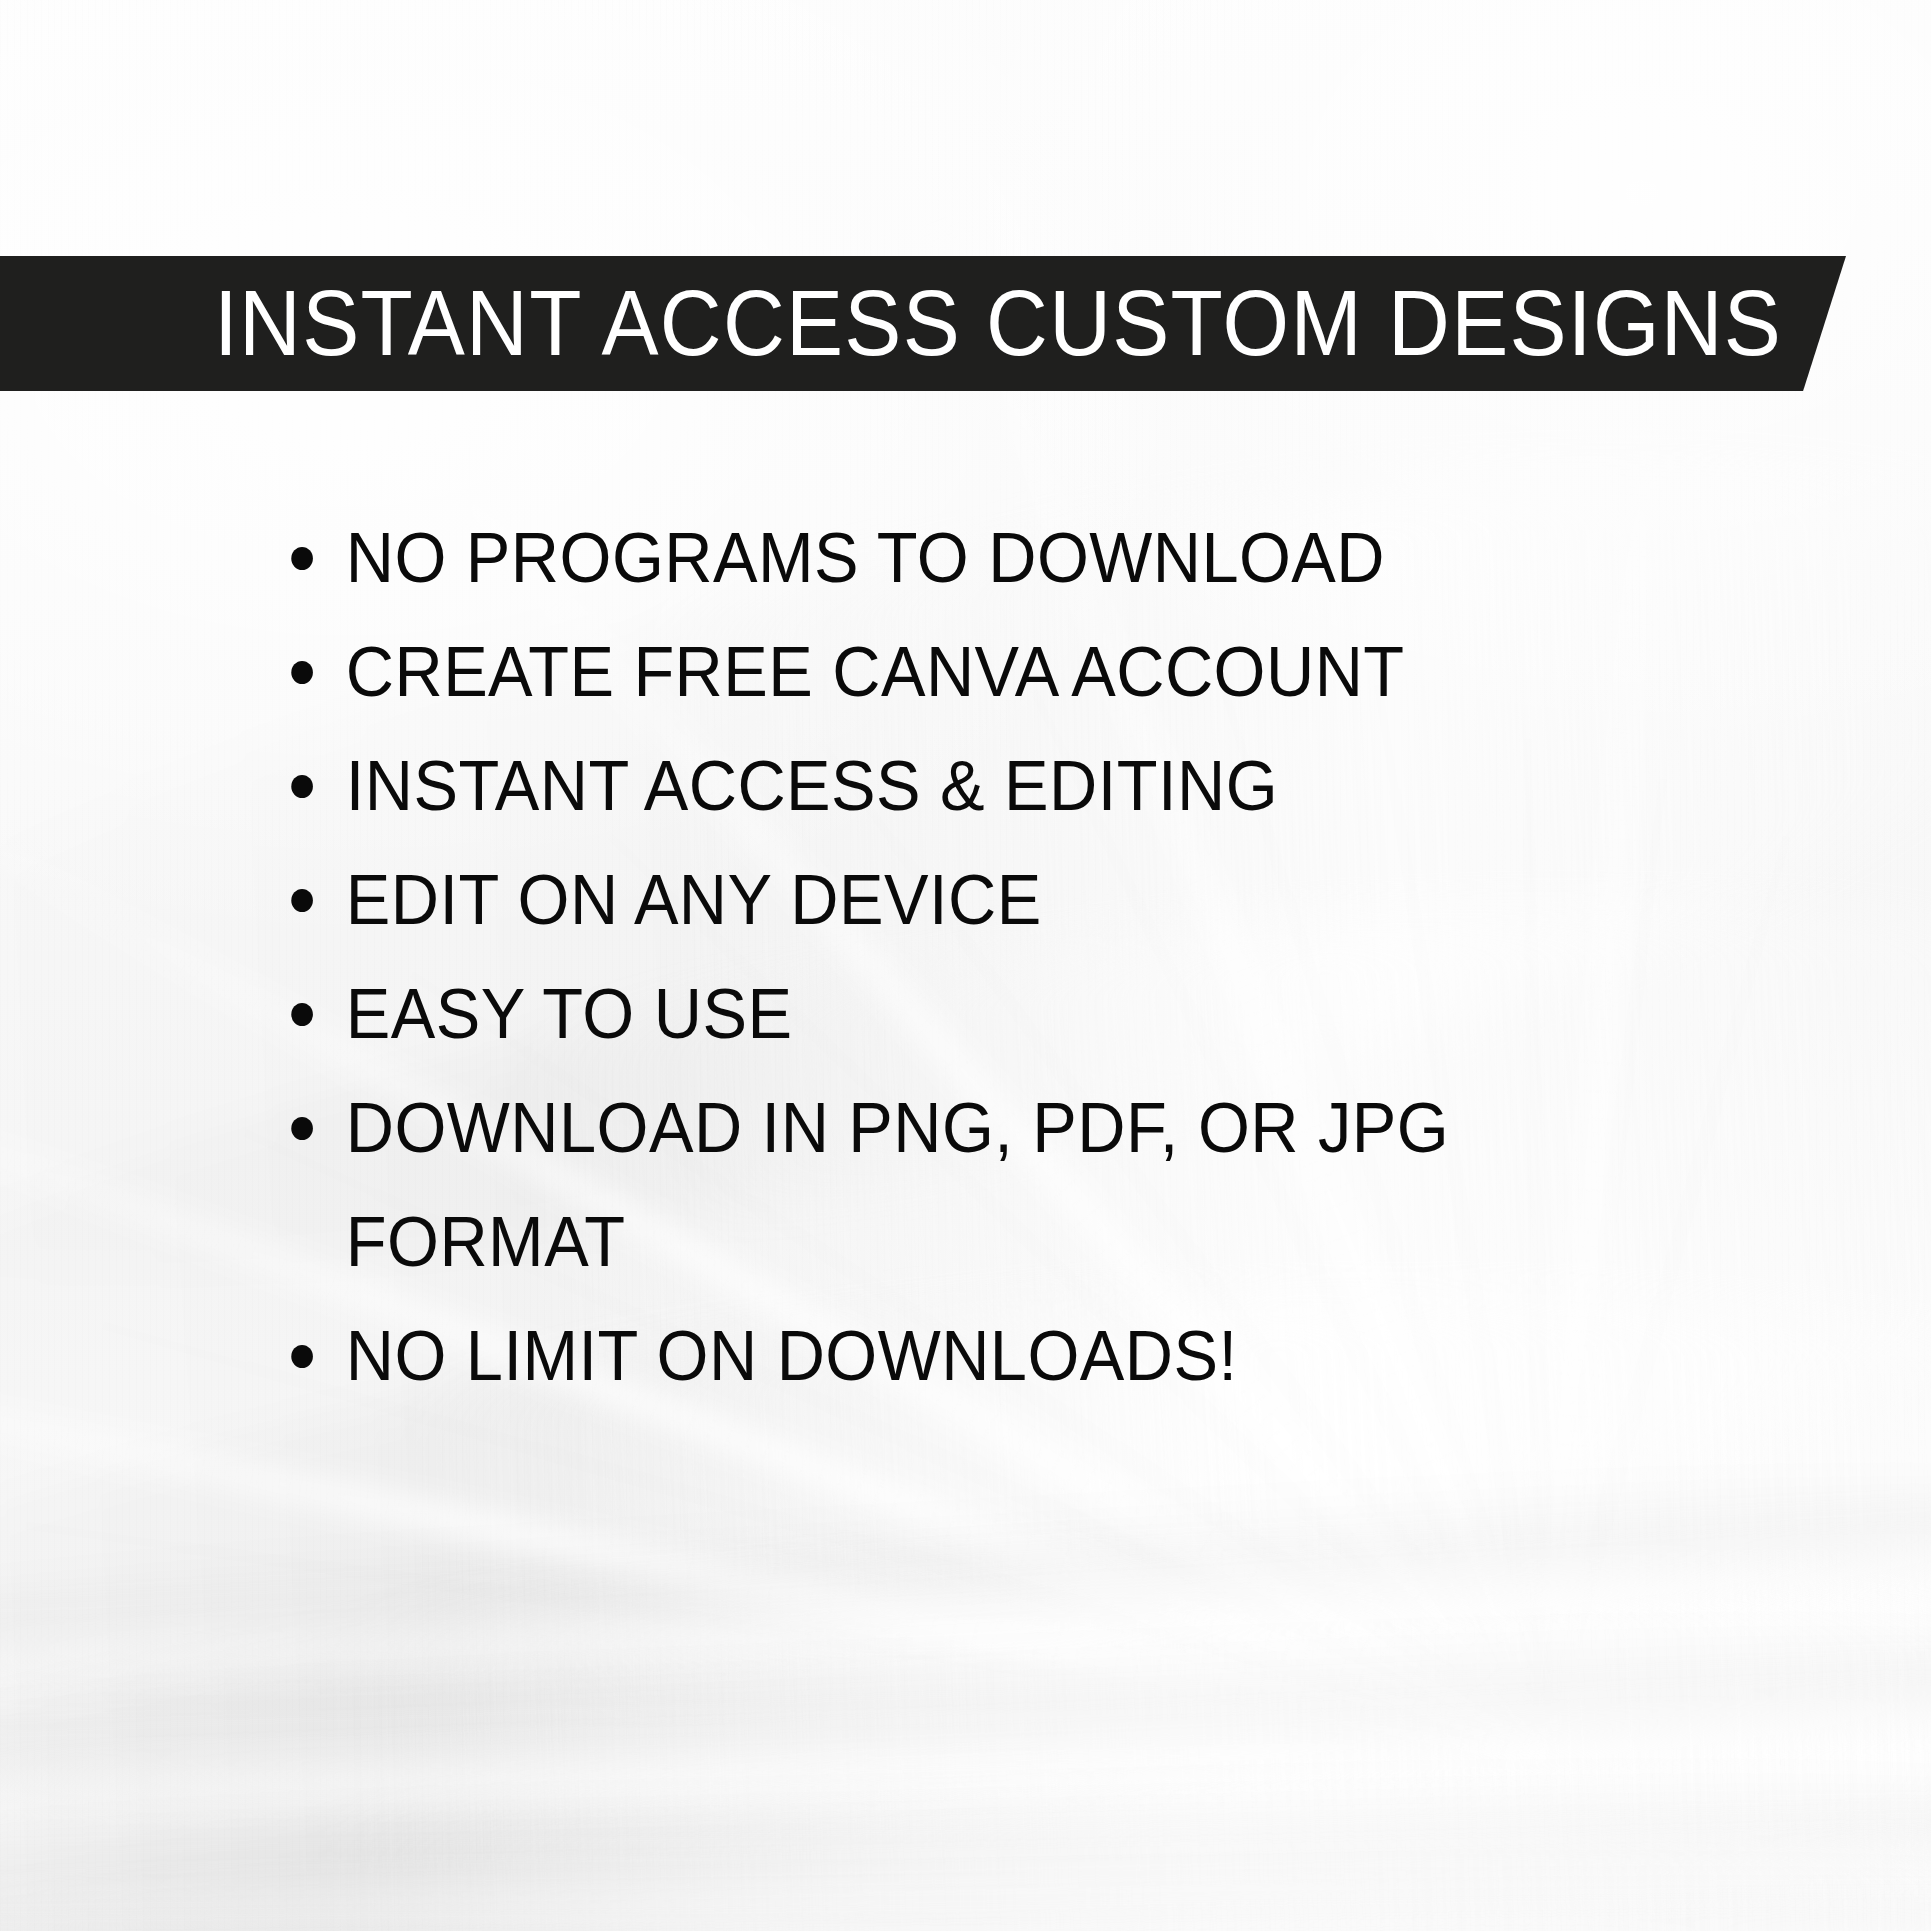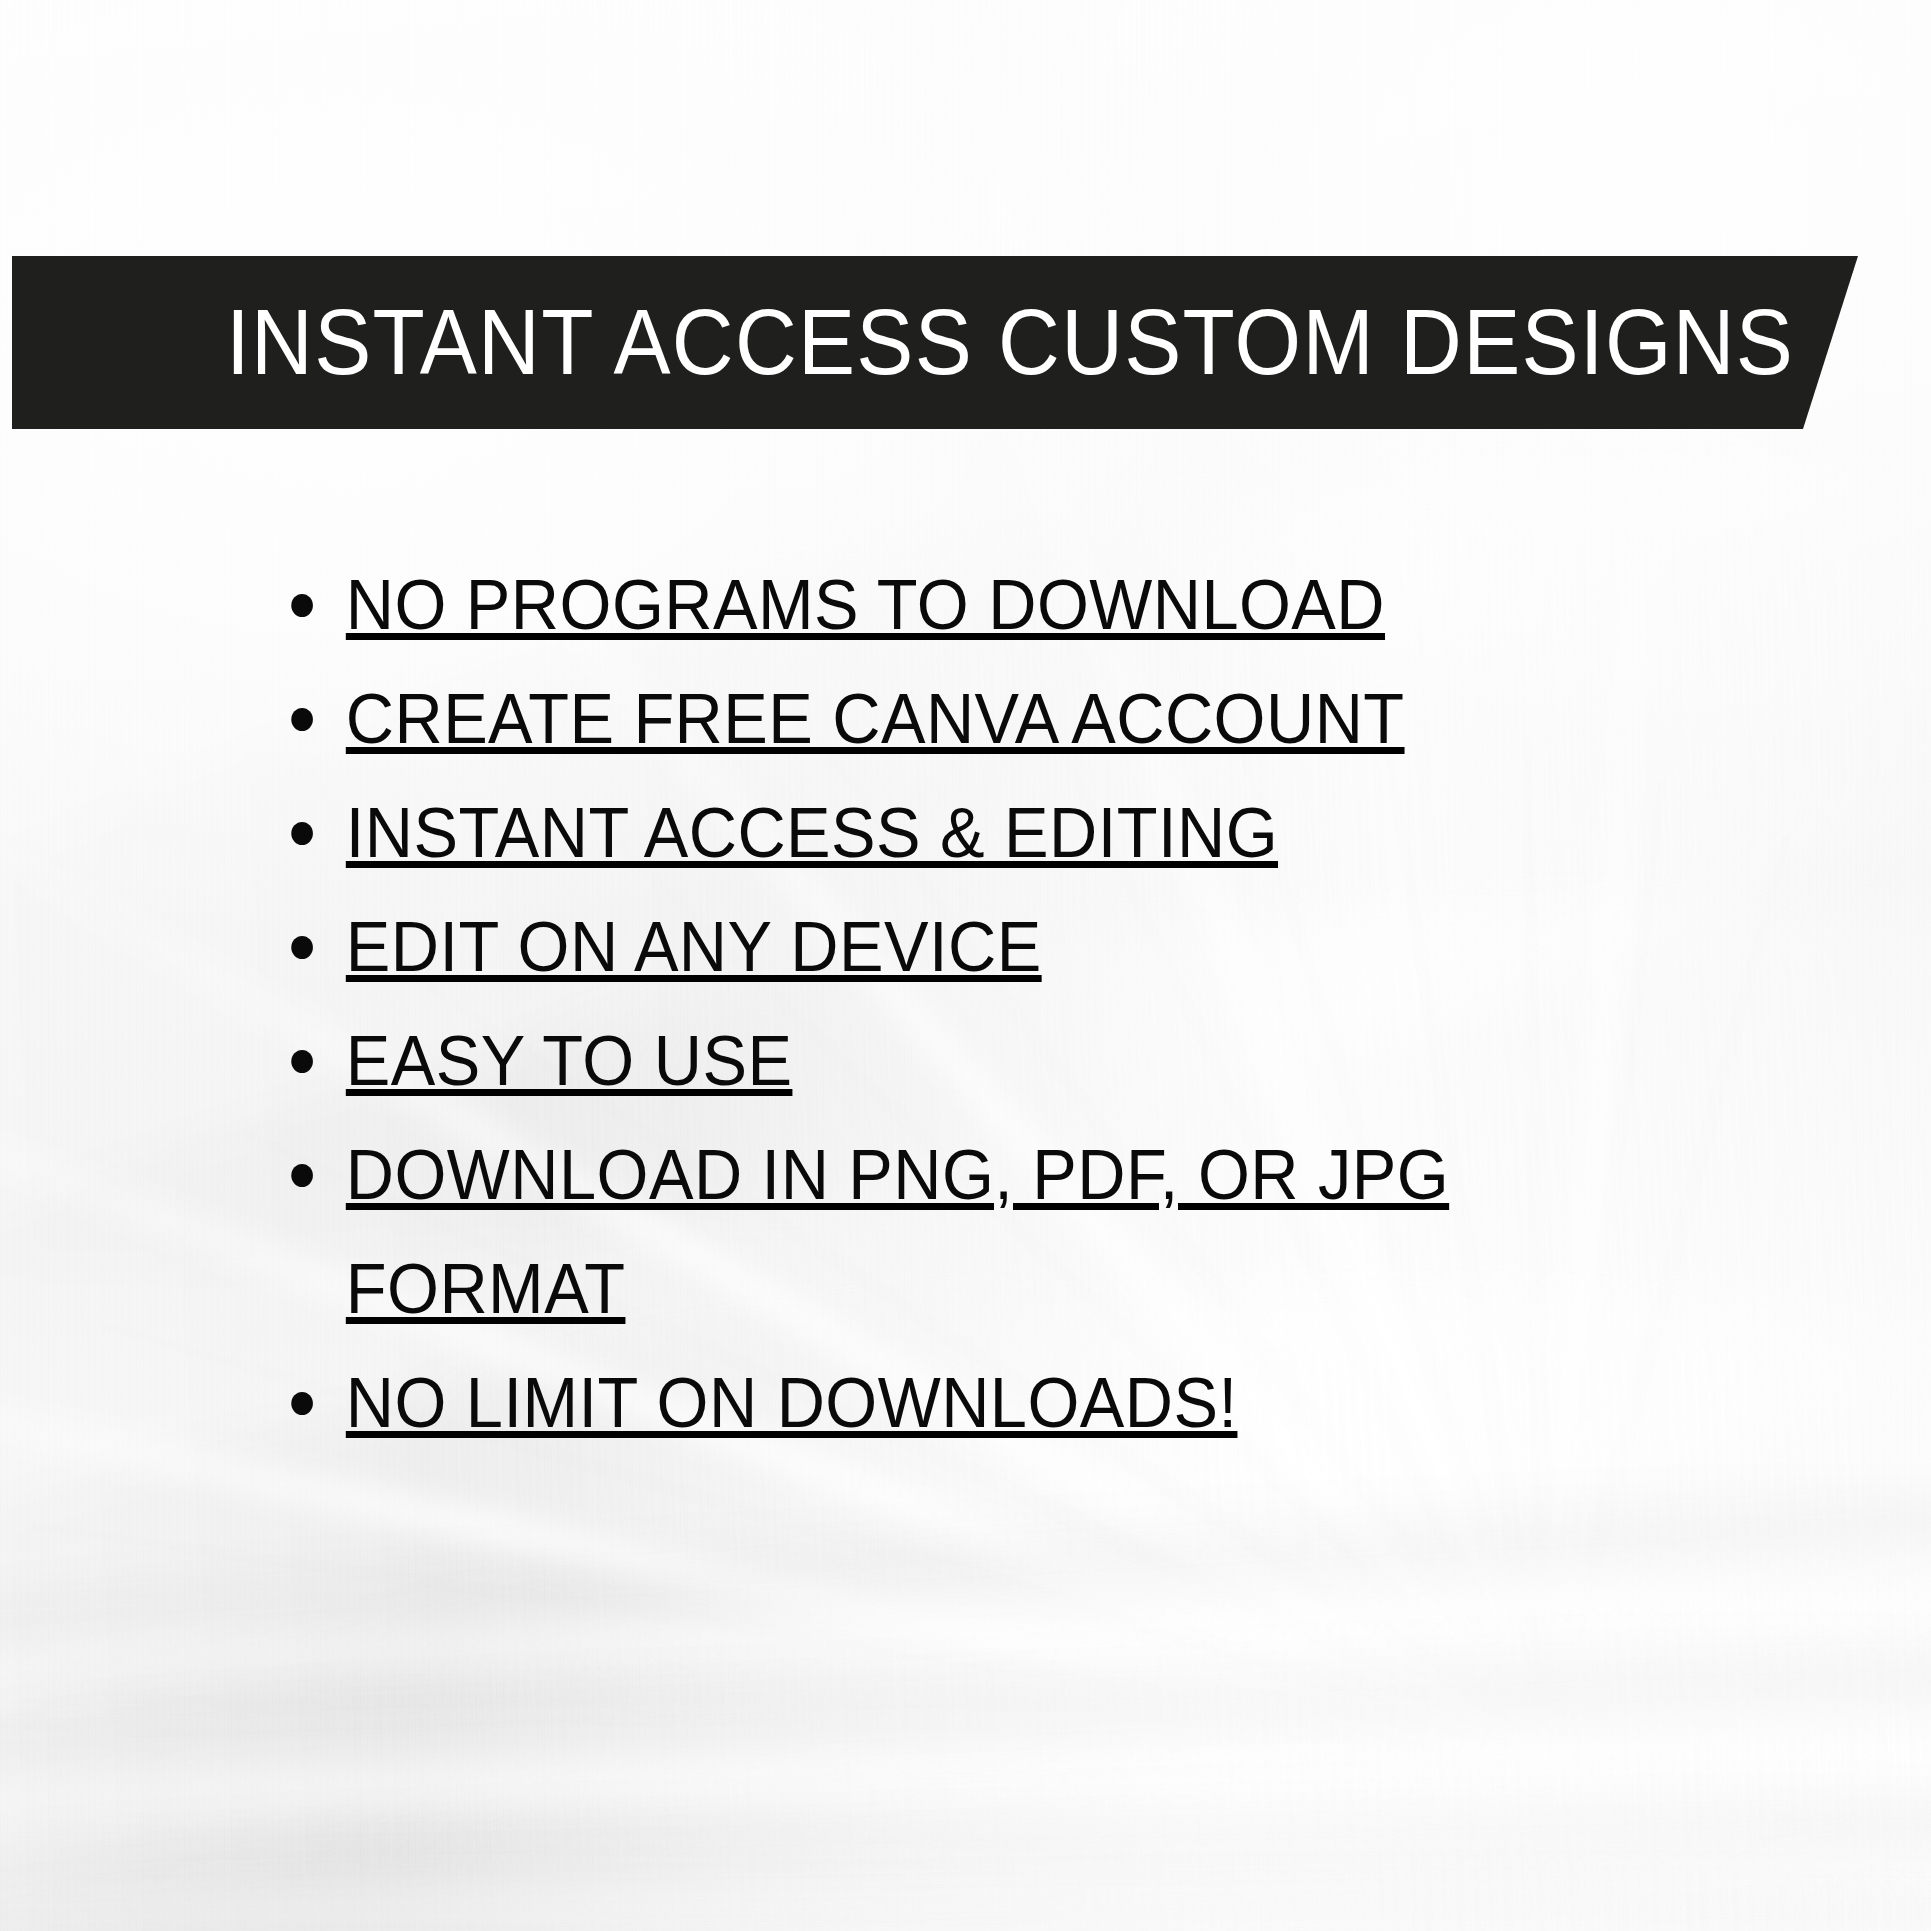--- a/index.html
+++ b/index.html
@@ -138,24 +138,24 @@
   
   .bg-wash {
     background:
       radial-gradient(ellipse 1352px 869px at 18% 18%, rgba(255,255,255,0.95), rgba(255,255,255,0) 70%),
       radial-gradient(ellipse 1159px 869px at 85% 10%, rgba(255,255,255,0.85), rgba(255,255,255,0) 70%);
   }
 
   
   #banner {
     position: absolute;
-    left: 12px;
+    left: 0;
     top: 256px;
     width: 1849px;
-    height: 173px;
+    height: 135px;
     background: #1f1f1e;
     clip-path: polygon(0 0, 1846px 0, 1791px 173px, 0 173px);
     display: flex;
     align-items: center;
   }
 
   #banner-title {
     color: #ffffff;
     font-family: "Liberation Sans", sans-serif;
     font-weight: 300;
@@ -165,26 +165,25 @@
     white-space: nowrap;
     transform: scaleX(0.92);
     transform-origin: left center;
     margin-left: 214px;
   }
 
   
   #feature-list {
     position: absolute;
     left: 280px;
-    top: 548px;
+    top: 501px;
     width: 1400px;
     list-style: none;
     margin: 0;
     padding: 0;
-    text-decoration: underline;
   }
 
   #feature-list li {
     position: relative;
     color: #0a0a0a;
     font-family: "Liberation Sans", sans-serif;
     font-weight: 400;
     font-size: 71px;
     line-height: 114px;
     letter-spacing: 0.5px;

